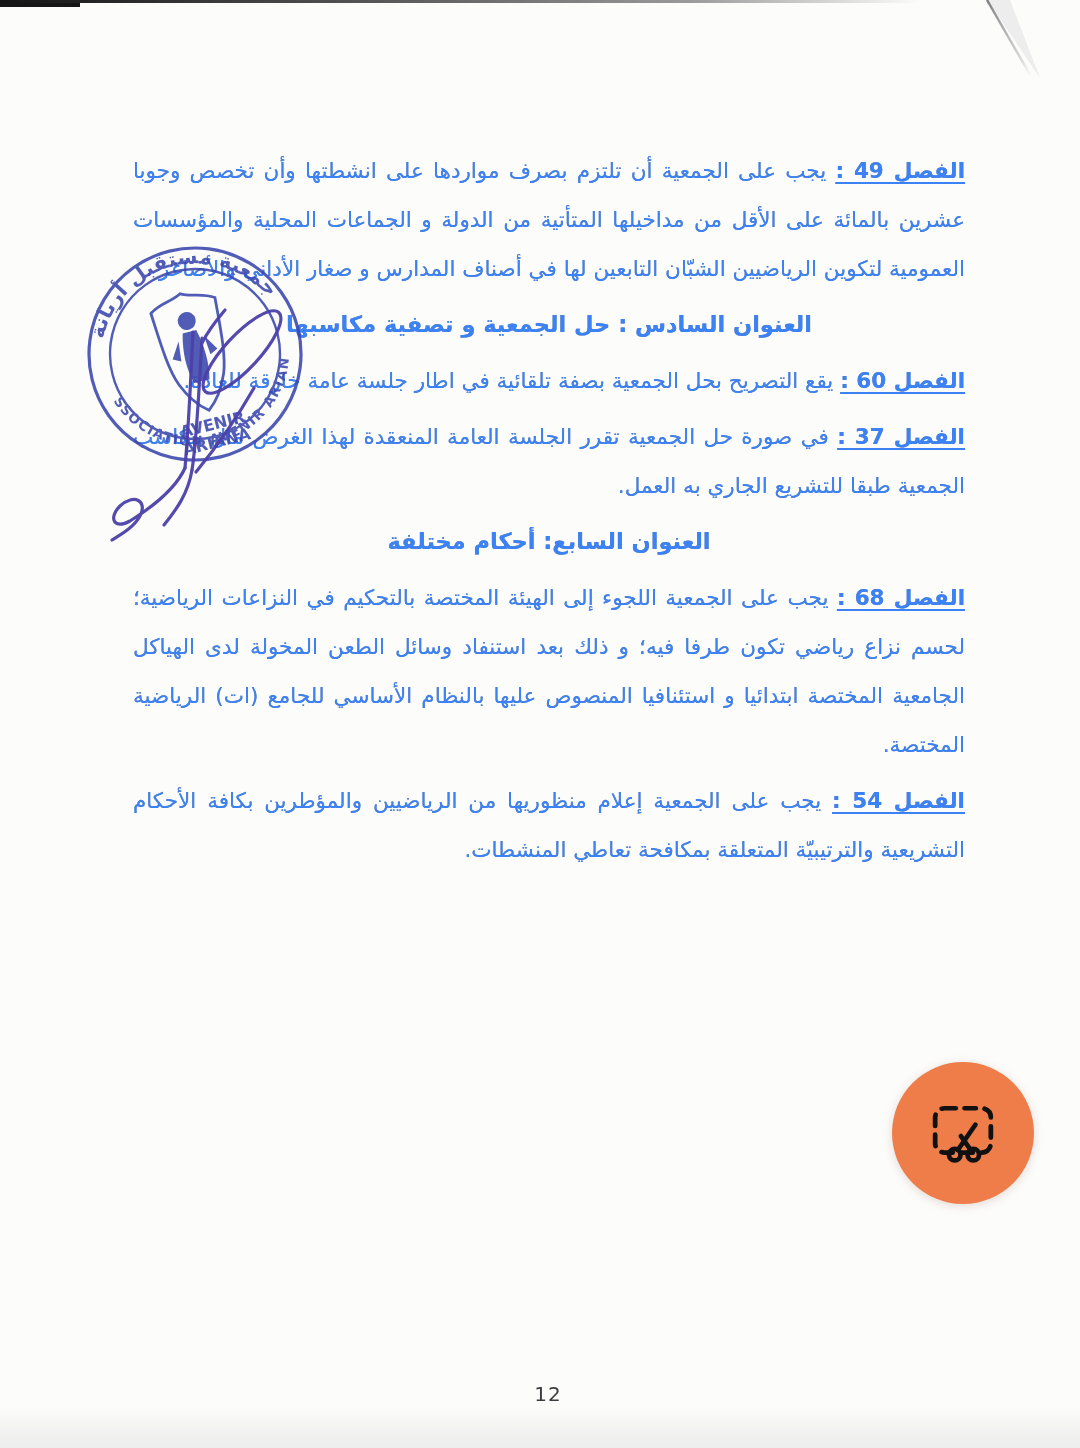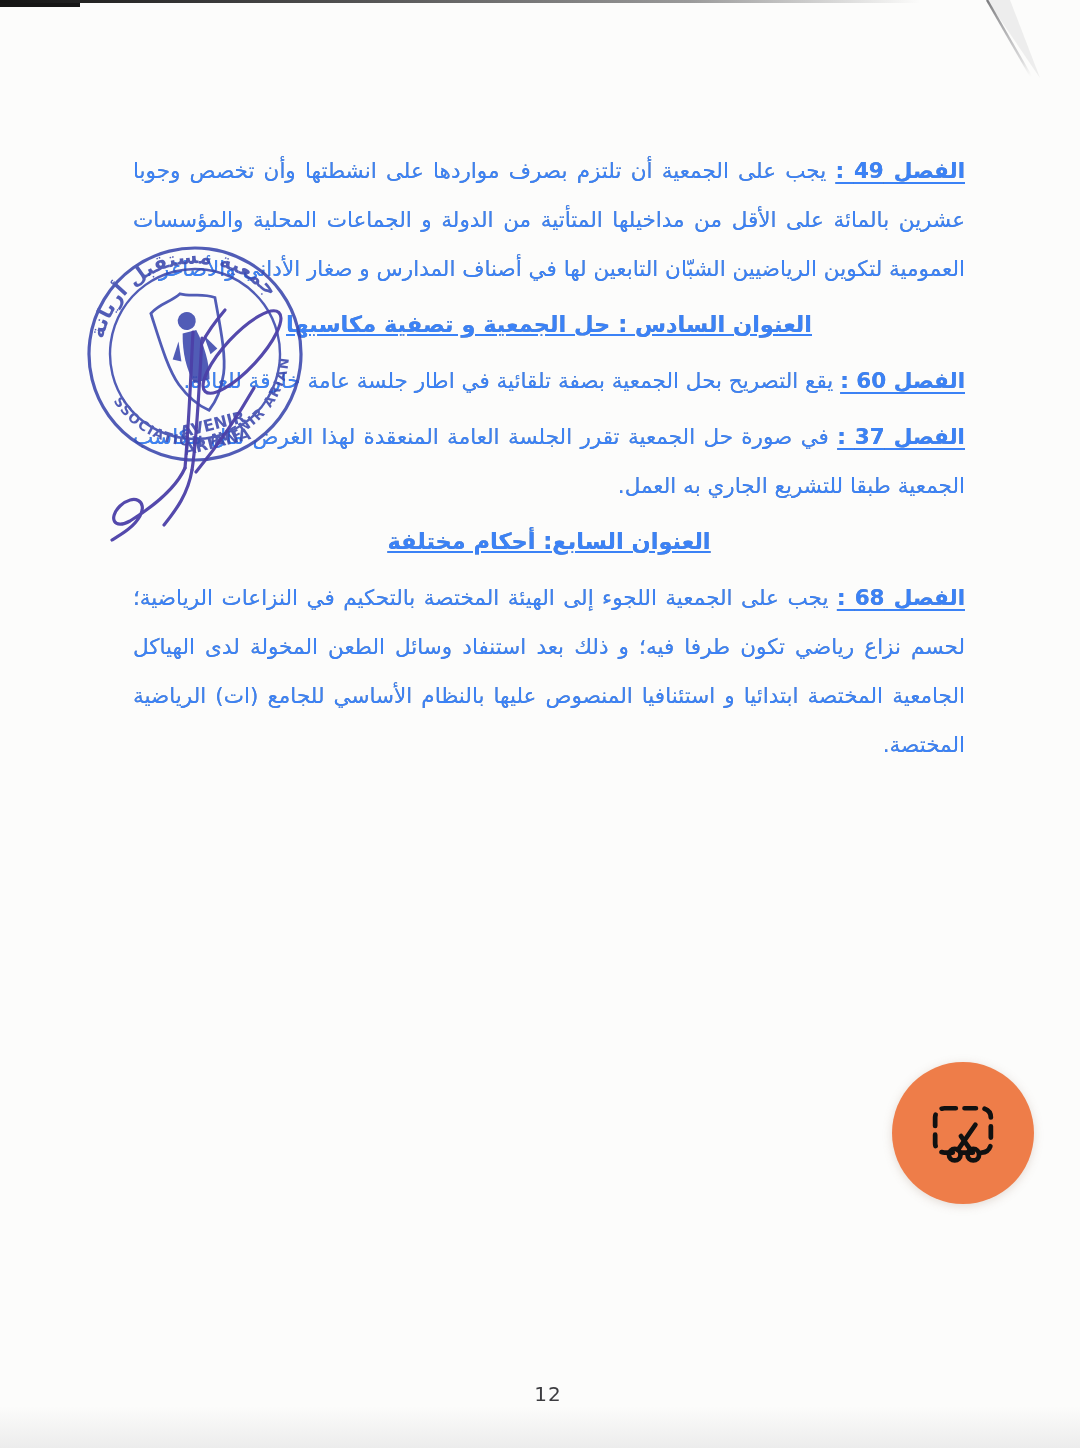--- a/index.html
+++ b/index.html
@@ -21,21 +21,21 @@
     background:linear-gradient(to bottom,rgba(150,150,150,0),rgba(140,140,145,0.14));
   }
   .crease-svg{position:absolute;top:0;left:930px;}
   
   .content{
     position:absolute;top:146px;right:115px;left:133px;
     direction:rtl;color:#3b82f6;font-size:21.5px;
     text-shadow:0 0 0.5px rgba(20,20,25,.5);
   }
   p.article{margin:0 0 7px;line-height:49px;text-align:justify;text-align-last:right;}
-  p.heading{margin:3px 0 7px;line-height:49px;text-align:center;font-weight:bold;font-size:22.5px;text-decoration:underline;}
+  p.heading{margin:3px 0 7px;line-height:49px;text-align:center;font-weight:bold;font-size:22.5px;}
   .article .label{font-weight:bold;text-decoration:underline;text-decoration-thickness:2px;text-underline-offset:4px;}
   
   .stamp-svg{position:absolute;left:76px;top:234px;opacity:.88;}
   .sig-svg{position:absolute;left:64px;top:238px;opacity:.95;}
   
   .page-number{
     position:absolute;top:1382px;left:0;width:1096px;text-align:center;
     font-size:20px;color:#3c3c40;letter-spacing:1px;
   }
   
@@ -74,20 +74,24 @@
     <span>يقع التصريح بحل الجمعية بصفة تلقائية في اطار جلسة عامة خارقة للعادة.</span>
   </p>
   <p class="article">
     <span class="label">الفصل 37 :</span>
     <span>في صورة حل الجمعية تقرر الجلسة العامة المنعقدة لهذا الغرض مال مكاسب الجمعية طبقا للتشريع الجاري به العمل.</span>
   </p>
   <p class="heading">العنوان السابع: أحكام مختلفة</p>
   <p class="article">
     <span class="label">الفصل 68 :</span>
     <span>يجب على الجمعية اللجوء إلى الهيئة المختصة بالتحكيم في النزاعات الرياضية؛ لحسم نزاع رياضي تكون طرفا فيه؛ و ذلك بعد استنفاد وسائل الطعن المخولة لدى الهياكل الجامعية المختصة ابتدائيا و استئنافيا المنصوص عليها بالنظام الأساسي للجامع (ات) الرياضية المختصة.</span>
+  </p>
+  <p class="article">
+    <span class="label">الفصل 54 :</span>
+    <span>يجب على الجمعية إعلام منظوريها من الرياضيين والمؤطرين بكافة الأحكام التشريعية والترتيبيّة المتعلقة بمكافحة تعاطي المنشطات.</span>
   </p>
 </div>
 
 <svg class="stamp-svg" width="238" height="252" viewBox="0 0 238 252">
   <g transform="rotate(-14 119 120)" stroke="#3a47ad" fill="none" stroke-width="3.2">
     <circle cx="119" cy="120" r="106"></circle>
     <circle cx="119" cy="120" r="85" stroke-width="2.4"></circle>
     <path id="arcTop" d="M 28 152 A 95 95 0 1 1 210 152" stroke="none"></path>
     <path id="arcBot" d="M 30 150 A 95 95 0 0 0 208 150" stroke="none"></path>
     <text font-size="20.5" font-weight="bold" fill="#3a47ad" stroke="none" font-family="DejaVu Sans, sans-serif" letter-spacing="1">

